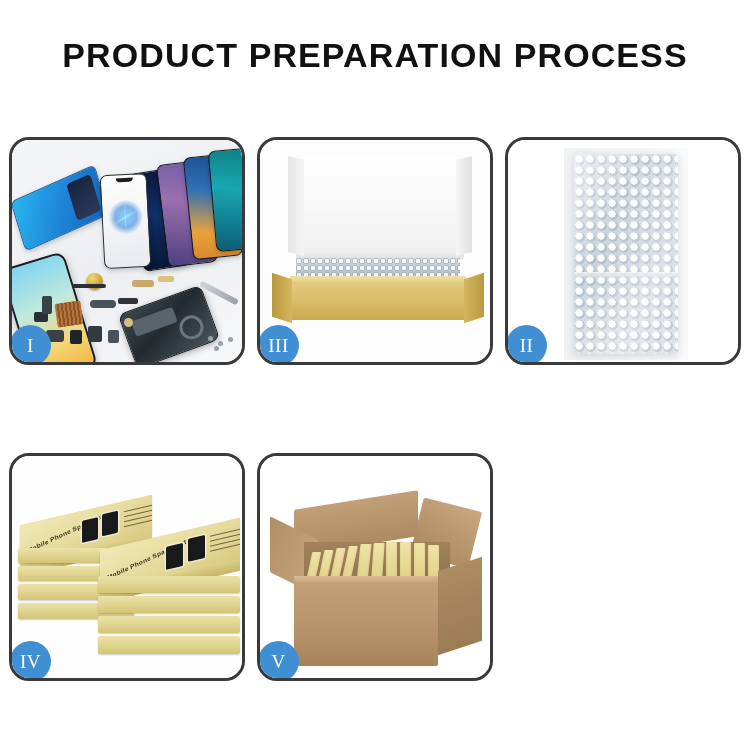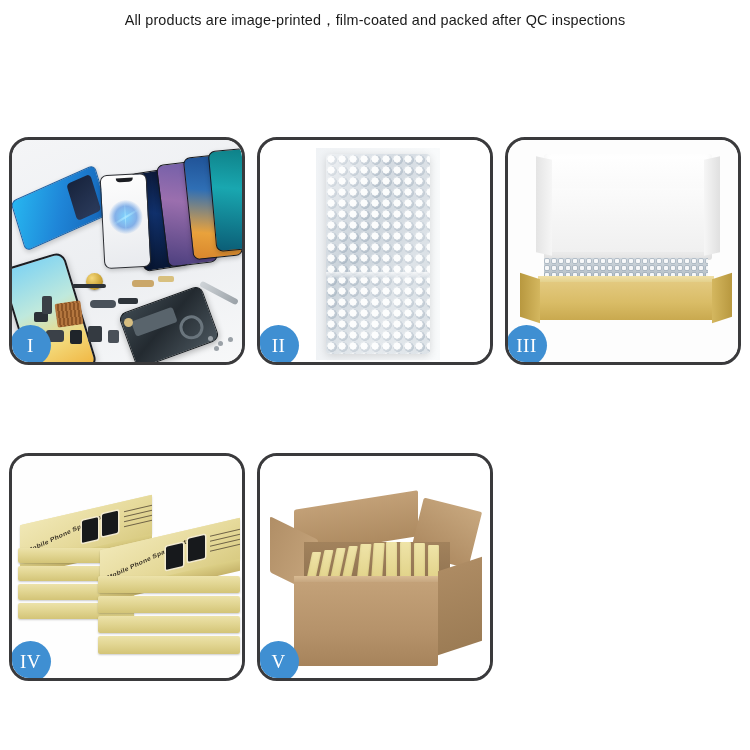--- a/index.html
+++ b/index.html
@@ -393,21 +393,21 @@
   }
   .c6-nick {
     position:absolute; background: rgba(128,102,70,.55); border-radius:1px;
   }
   .c6-n1 { left:48px; top:112px; width:12px; height:12px; }
 </style>
 </head>
 <body>
 
 <div class="header">
-  <p class="page-subtitle">All products are image-printed，film-coated and packed after QC inspections</p>
+  <h1 class="page-title">PRODUCT PREPARATION PROCESS</h1>
 </div>
 
 <div class="grid">
 
   <div class="panel">
     <div class="panel-stage">
       <div class="p1-bg"></div>
 
       <div class="screen-flat"></div>
 
@@ -446,44 +446,44 @@
         <span style="left:10px;top:5px"></span>
         <span style="left:20px;top:1px"></span>
         <span style="left:6px;top:10px"></span>
       </div>
     </div>
     <div class="badge">I</div>
   </div>
 
   <div class="panel">
     <div class="panel-stage">
+      <div class="p3-bg"></div>
+      <div class="box3-lid">
+        <div class="box3-inner" style="left:8px;top:34px;width:152px;height:64px"></div>
+      </div>
+      <div class="box3-fill">
+        <div class="bub"></div>
+      </div>
+      <div class="box3-rim"></div>
+      <div class="box3-front"></div>
+    </div>
+    <div class="badge">III</div>
+  </div>
+
+  <div class="panel">
+    <div class="panel-stage">
       <div class="p2-bg"></div>
       <div class="wrap-sheet"></div>
       <div class="wrap-item">
         <div class="bubbles"></div>
         <div class="wrap-seam"></div>
         <div class="wrap-gloss"></div>
       </div>
     </div>
     <div class="badge">II</div>
-  </div>
-
-  <div class="panel">
-    <div class="panel-stage">
-      <div class="p3-bg"></div>
-      <div class="box3-lid">
-        <div class="box3-inner" style="left:8px;top:34px;width:152px;height:64px"></div>
-      </div>
-      <div class="box3-fill">
-        <div class="bub"></div>
-      </div>
-      <div class="box3-rim"></div>
-      <div class="box3-front"></div>
-    </div>
-    <div class="badge">III</div>
   </div>
 
   <div class="panel">
     <div class="panel-stage">
       <div class="p4-bg"></div>
       <div class="stack">
 
         <div class="kbox" style="left:2px;top:36px;width:132px;height:40px;transform:skewY(-13deg)">
           <div class="top-face">
             <div class="label-text" style="left:6px;top:14px;transform:rotate(-13deg)">Mobile Phone Spare Parts</div>

